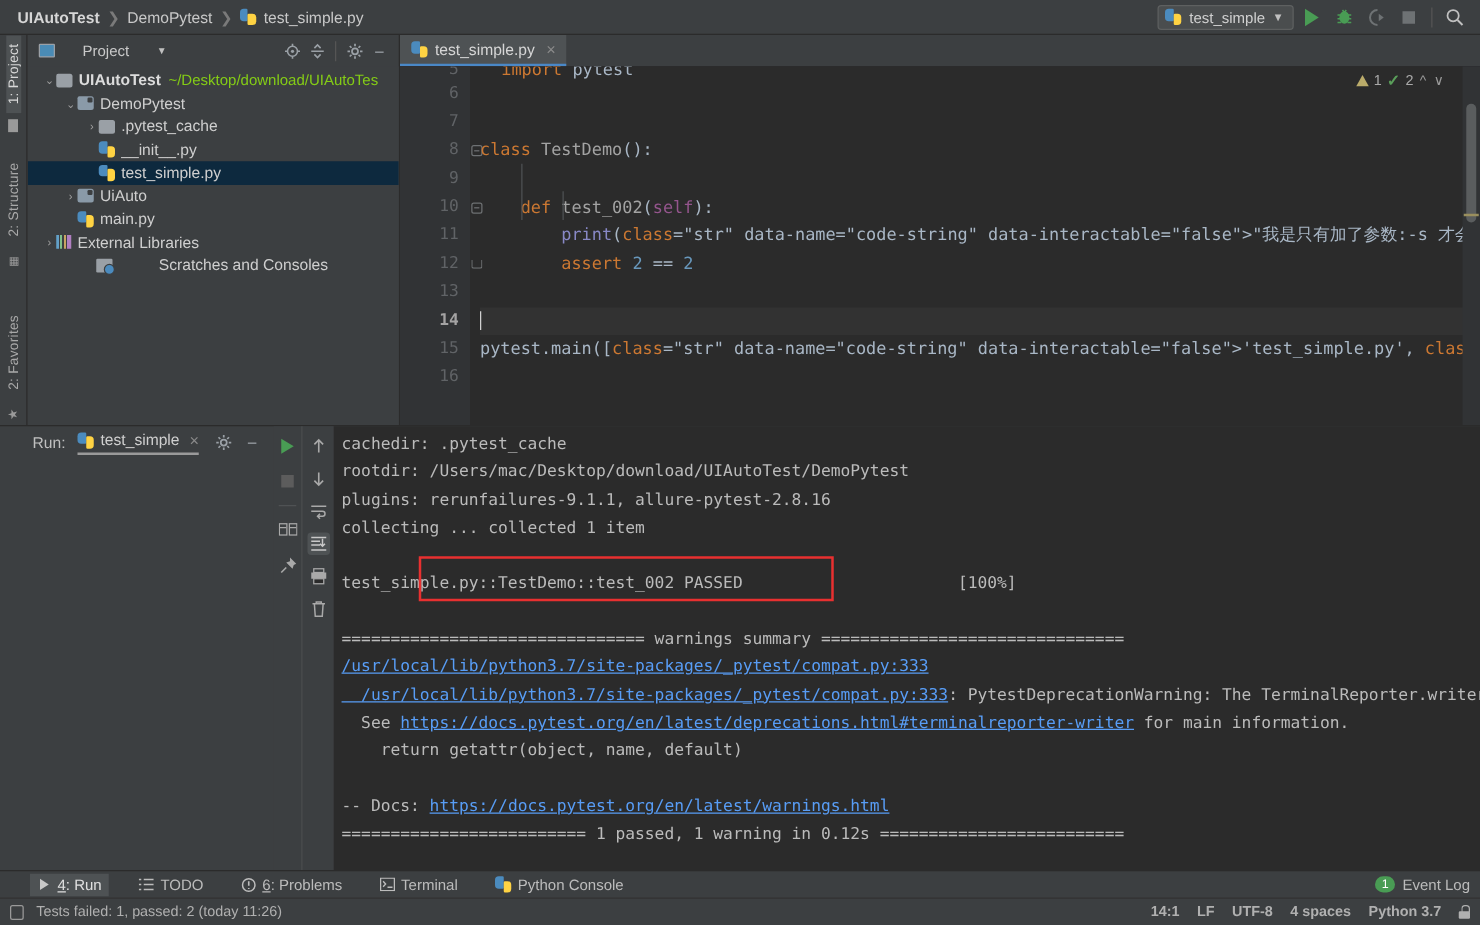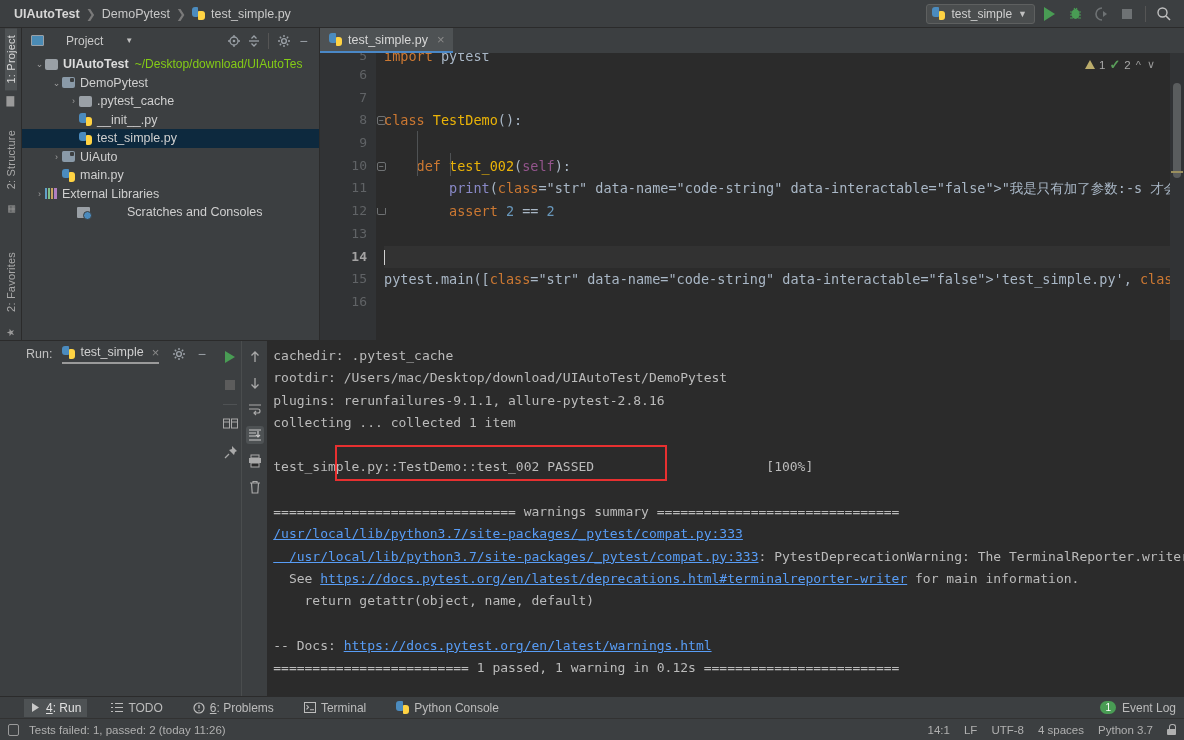--- a/index.html
+++ b/index.html
@@ -96,21 +96,21 @@
   .foldmark { position: absolute; right: -10px; top: 7px; width: 9px; height: 9px;
      border: 1px solid #6e7173; border-radius: 2px; color: #8b8e90; font-size: 8px; line-height: 7px; text-align: center; }
   .foldend { position: absolute; right: -10px; top: 8px; width: 9px; height: 7px; border: 1px solid #6e7173; border-top: none; border-radius: 0 0 2px 2px; }
 
   .codecol { flex: 1 1 auto; position: relative; overflow: hidden; min-width: 0; }
   .codepad { font-family: "DejaVu Sans Mono", monospace; font-size: 13.5px; padding-left: 8px; }
   .cline { height: 22.7px; line-height: 22.7px; white-space: pre; color: #a9b7c6; }
   .cline.cur { background: #323232; }
   .indent-guide { position: absolute; left: 41px; width: 1px; background: #4f5254; }
   .kw { color: #cc7832; }
-  .fn { color: #eab308; }
+  .fn { color: #a3a3a3; }
   .num { color: #6897bb; }
   .builtin { color: #8888c6; }
   .selfkw { color: #94558d; }
   .caret { display: inline-block; width: 1px; height: 15px; background: #d0d0d0; vertical-align: -3px; }
 
   .inspect {
     position: absolute; top: 4px; right: 28px; display: flex; align-items: center; gap: 4px;
     font-size: 11.5px; color: #a9a9a9; font-family: "Liberation Sans", sans-serif;
   }
   .warn-tri { width: 0; height: 0; border-left: 5px solid transparent; border-right: 5px solid transparent; border-bottom: 9px solid #bbac6b; }
@@ -157,21 +157,21 @@
   .tw { display: flex; align-items: center; gap: 5px; color: #bcbcbc; padding: 2px 6px; }
   .tw.active { background: #4e5254; color: #e0e0e0; }
   .udl { text-decoration: underline; }
   .tw-right { margin-left: auto; display: flex; align-items: center; gap: 6px; padding-right: 8px; }
   .badge-green { background: #499c54; color: #fff; border-radius: 8px; font-size: 10px; padding: 0 5px; line-height: 13px; }
 
   .statusbar {
     height: 22px; flex: 0 0 22px; background: #3c3f41; display: flex; align-items: center;
     padding: 0 8px 0 8px; gap: 10px; font-size: 11.5px; color: #b0b0b0; border-top: 1px solid #323232;
   }
-  .sb-right { margin-left: auto; display: flex; align-items: center; gap: 14px; }
+  .sb-right { margin-left: auto; display: flex; align-items: center; gap: 14px; font-weight: bold; }
   .lock { width: 9px; height: 11px; position: relative; }
   .lock::before { content:""; position:absolute; bottom:0; width:9px; height:6px; background:#b0b0b0; border-radius:1px; }
   .lock::after { content:""; position:absolute; top:0; left:2px; width:5px; height:5px; border:1.5px solid #b0b0b0; border-bottom:none; border-radius:3px 3px 0 0; }
   .doc-icon { width: 11px; height: 12px; border: 1.5px solid #9a9a9a; border-radius: 2px; }
 </style>
 </head>
 <body>
 
 <div class="app">
 
@@ -342,21 +342,21 @@
             <div class="gline">10<span class="foldmark">−</span></div>
             <div class="gline">11</div>
             <div class="gline">12<span class="foldend"></span></div>
             <div class="gline">13</div>
             <div class="gline cur">14</div>
             <div class="gline">15</div>
             <div class="gline">16</div>
           </div>
         <div class="codecol">
           <div class="codepad" id="codepad">
-              <div class="cline" style="height: 11px; line-height: 6px; overflow: hidden;"><span class="kw">import</span> pytest</div>
+              <div class="cline" style="height: 11px; line-height: 6px; overflow: hidden; margin-left: 17px;"><span class="kw">import</span> pytest</div>
               <div class="cline">&nbsp;</div>
               <div class="cline">&nbsp;</div>
               <div class="cline"><span class="kw">class</span> <span class="fn">TestDemo</span>():</div>
               <div class="cline">&nbsp;</div>
               <div class="cline">    <span class="kw">def</span> <span class="fn">test_002</span>(<span class="selfkw">self</span>):</div>
               <div class="cline">        <span class="builtin">print</span>(<span <span="" class="kw">class</span>="str" data-name="code-string" data-interactable="false"&gt;"我是只有加了参数:-s 才会显示出来")</div>
               <div class="cline">        <span class="kw">assert</span> <span class="num">2</span> == <span class="num">2</span></div>
               <div class="cline">&nbsp;</div>
               <div class="cline cur"><span class="caret"></span></div>
               <div class="cline">pytest.main([<span <span="" class="kw">class</span>="str" data-name="code-string" data-interactable="false"&gt;'test_simple.py', <span <span="" class="kw">class</span>="str" data-name="code-string" data-interactable="false"&gt;'-v'])</div>

